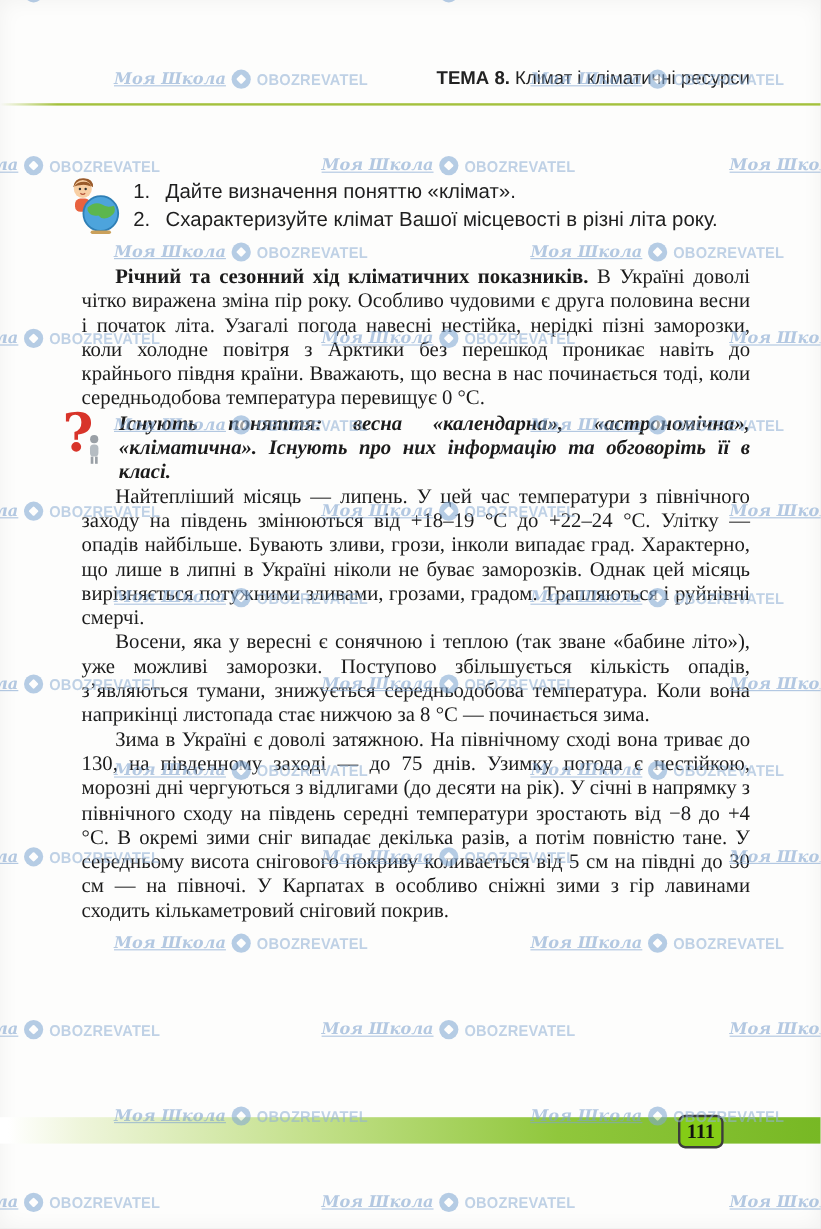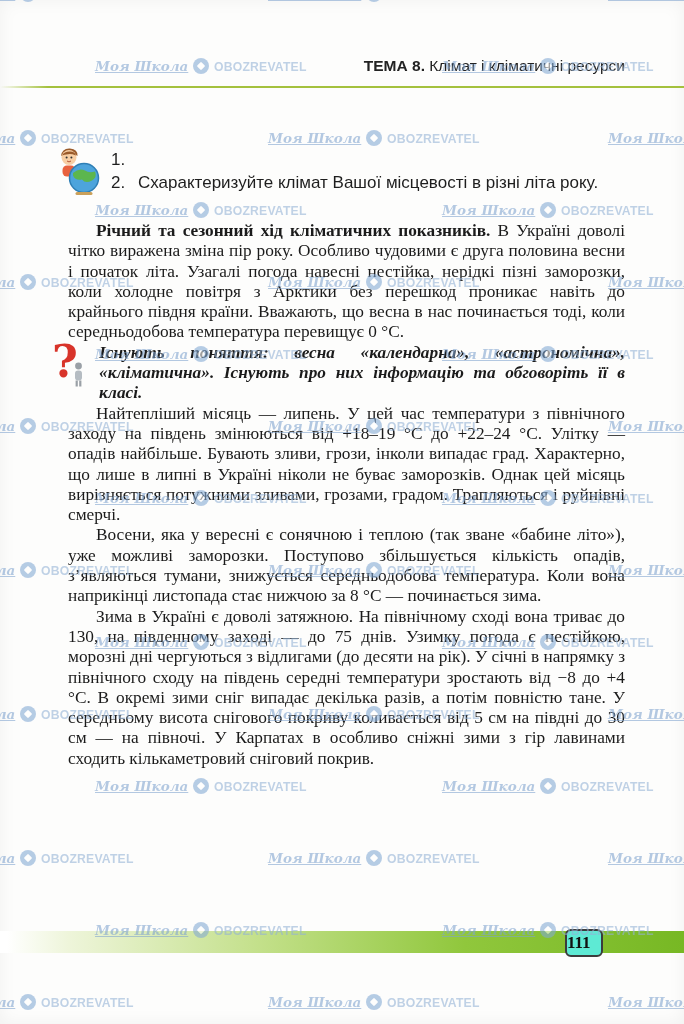--- a/index.html
+++ b/index.html
@@ -52,23 +52,23 @@
   .task-text{margin:0;font-weight:bold;font-style:italic;word-spacing:3px;}
   .task-icon{position:absolute;left:-47px;top:1px;width:42px;height:56px;}
   .qmark{font-family:"DejaVu Serif", serif;font-weight:bold;font-size:44px;
     line-height:1;color:#d8342a;position:absolute;left:0;top:-4px;}
   .q-person{position:absolute;left:20px;top:18px;}
 
   
   .footer-bar{position:absolute;top:931px;left:0;width:684px;height:22px;z-index:4;
     background:linear-gradient(90deg,#ffffff 1%,#eef5da 10%,#c3e08a 38%,#90c73c 68%,#77b824 100%);}
   .page-number{position:absolute;top:929px;left:565px;width:34px;height:24px;z-index:6;
-    background:#5eead4;border:2px solid #3c3c3c;border-radius:6px;
+    background:#84cc16;border:2px solid #3c3c3c;border-radius:6px;
     font-family:"Liberation Serif", serif;font-size:17px;font-weight:600;
-    line-height:24px;text-align:left;color:#111;}
+    line-height:24px;text-align:center;color:#111;}
 </style>
 </head>
 <body>
 
 <div class="page">
 
   <div class="header">
     <span class="theme-label">ТЕМА 8.</span><span class="theme-title"> Клімат і кліматичні ресурси</span>
   </div>
   <div class="rule"></div>
@@ -86,20 +86,21 @@
         <rect x="6.5" y="19.5" width="13" height="11" rx="4.5" fill="#e8623f"></rect>
         <circle cx="28" cy="32" r="14.5" fill="#4da4dc"></circle>
         <path d="M17 27 Q23 21.5 29 24.5 Q33 27.5 39 25.5 Q41.5 31 36 34.5 Q29.5 38 26 33.5 Q19.5 35 17 29.5Z" fill="#5cb64e"></path>
         <circle cx="28" cy="32" r="14.5" fill="none" stroke="#2f7fb5" stroke-width="1.5"></circle>
         <path d="M21 47.5 L35 47.5" stroke="#caa05a" stroke-width="3" stroke-linecap="round"></path>
       </svg>
     </span>
     <div class="q-list">
       <div class="q-item">
         <span class="q-num">1.</span>
+        <span class="q-text">Дайте визначення поняттю «клімат».</span>
       </div>
       <div class="q-item">
         <span class="q-num">2.</span>
         <span class="q-text">Схарактеризуйте клімат Вашої місцевості в різні літа року.</span>
       </div>
     </div>
   </div>
 
   <div class="article">
     <p class="para lead"><b>Річний та сезонний хід кліматичних показників.</b><span> В Україні доволі чітко виражена зміна пір року. Особливо чудовими є друга половина весни і початок літа. Узагалі погода навесні нестійка, нерідкі пізні заморозки, коли холодне повітря з Арктики без перешкод проникає навіть до крайнього півдня країни. Вважають, що весна в нас починається тоді, коли середньодобова температура перевищує 0 °С.</span></p>

